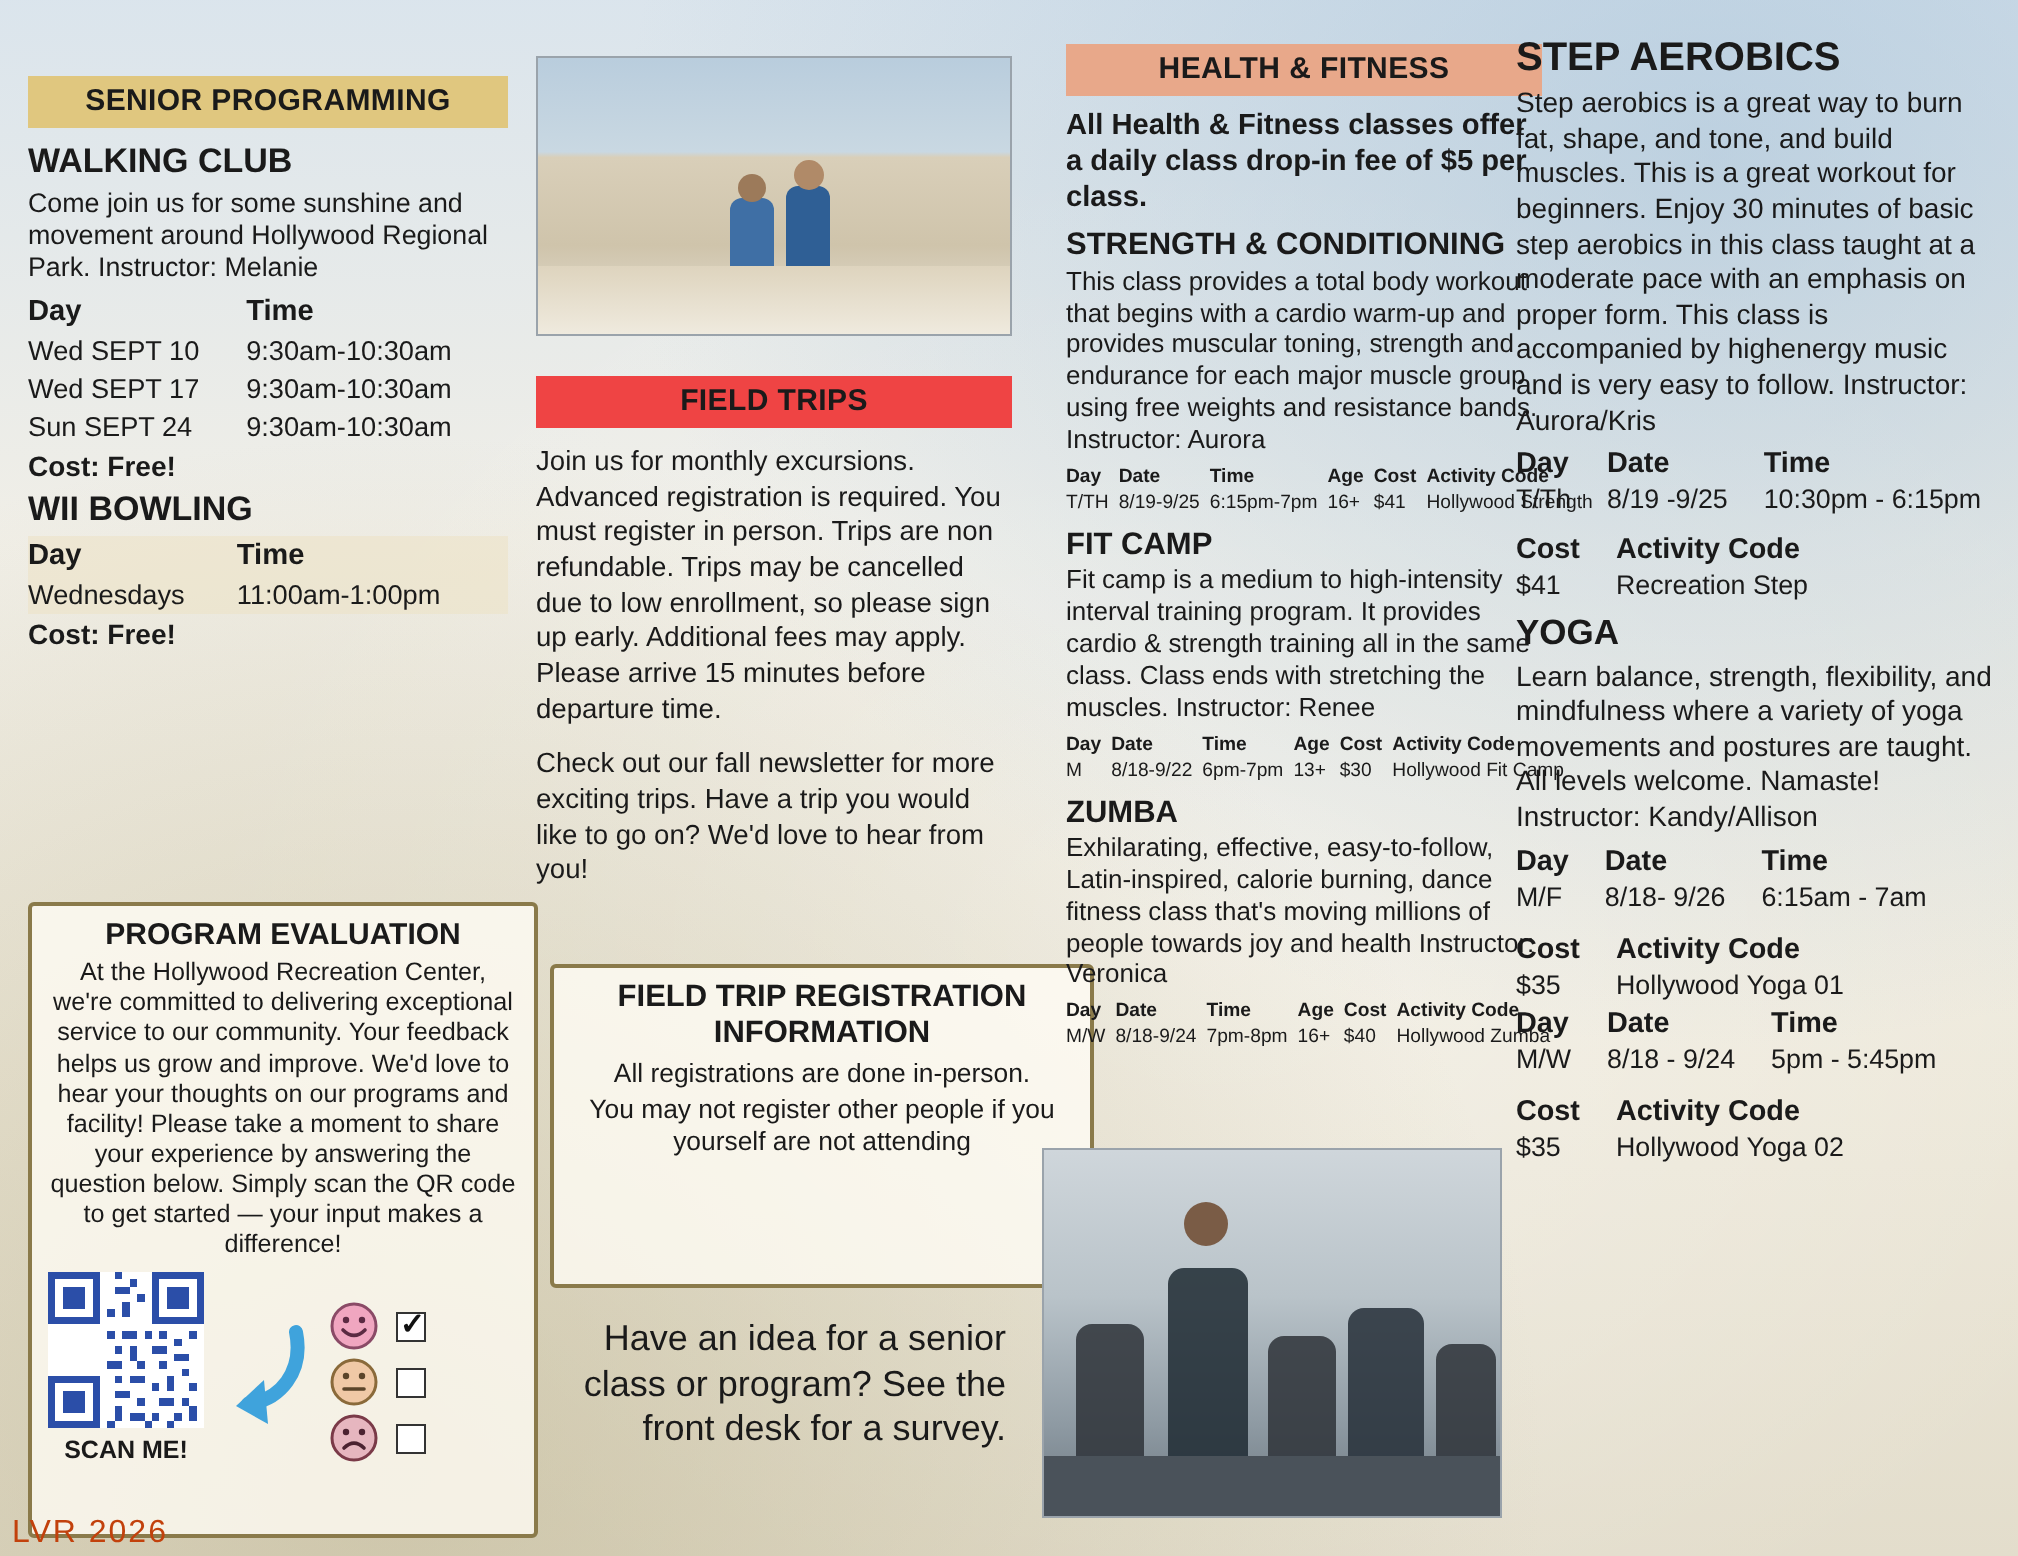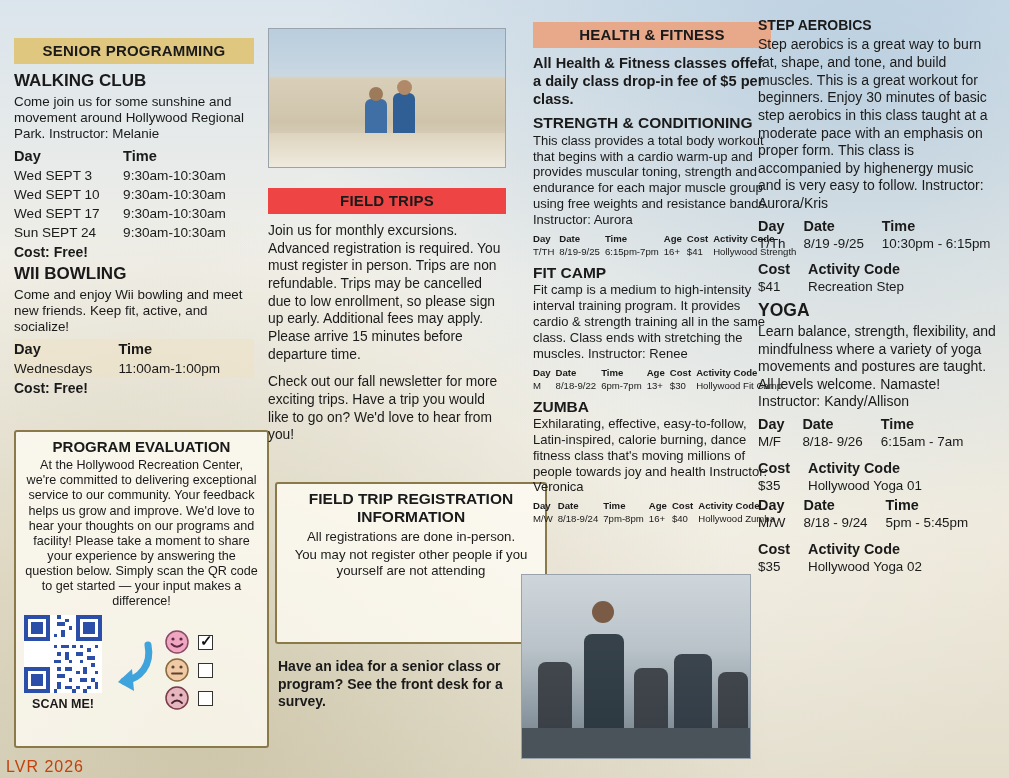--- a/index.html
+++ b/index.html
@@ -151,60 +151,55 @@
 
     <table class="sched-lg">
       <thead>
         <tr>
           <th>Day</th>
           <th>Time</th>
         </tr>
       </thead>
       <tbody>
         <tr>
-          <td>Wed SEPT  3</td>
-          <td>9:30am-10:30am</td>
-        </tr>
-        <tr>
           <td>Wed SEPT  10</td>
           <td>9:30am-10:30am</td>
         </tr>
         <tr>
           <td>Wed SEPT  17</td>
           <td>9:30am-10:30am</td>
         </tr>
         <tr>
           <td>Sun SEPT  24</td>
           <td>9:30am-10:30am</td>
         </tr>
       </tbody>
     </table>
     <div class="cost">Cost: Free!</div>
 
     <div class="hdr-lg" style="margin-top:5px;">WII BOWLING</div>
-    <p class="body">Come and enjoy Wii bowling and meet new friends.  Keep fit, active, and socialize!</p>
 
     <table class="sched-lg sched-shade">
       <thead>
         <tr>
           <th>Day</th>
           <th>Time</th>
         </tr>
       </thead>
       <tbody>
         <tr>
           <td>Wednesdays</td>
           <td>11:00am-1:00pm</td>
         </tr>
       </tbody>
     </table>
     <div class="cost">Cost: Free!</div>
   </div>
 
-  <div class="col boxed" style="left:14px; top:430px; width:255px; height:318px;">
+  <div class="col boxed" style="left:14px; top:451px; width:255px; height:318px;">
     <div class="box-title">PROGRAM EVALUATION</div>
     <p style="font-size:12.6px;">At the Hollywood Recreation Center, we're committed to delivering exceptional service to our community. Your feedback helps us grow and improve. We'd love to hear your thoughts on our programs and facility! Please take a moment to share your experience by answering the question below. Simply scan the QR code to get started — your input makes a difference!</p>
 
     <div class="qr-row">
       <div style="display:flex; flex-direction:column; align-items:center;">
         <div class="qr">
           <svg width="78" height="78" viewBox="0 0 21 21" shape-rendering="crispEdges">
             <rect width="21" height="21" fill="#ffffff"></rect>
             <g fill="#2b4ea8">
               <rect x="0" y="0" width="7" height="7"></rect>
@@ -313,21 +308,21 @@
     <p class="body" style="margin-top:10px; font-size:13.8px; line-height:1.28;">Check out our fall newsletter for more exciting trips. Have a trip you would like to go on? We'd love to hear from you!</p>
   </div>
 
   <div class="col boxed" style="left:275px; top:482px; width:272px; height:162px;">
     <div class="box-title" style="font-size:15.5px;">FIELD TRIP REGISTRATION INFORMATION</div>
     <p>All registrations are done in-person.</p>
     <p>You may not register other people if you yourself are not attending</p>
   </div>
 
   <div class="col" style="left:278px; top:658px; width:225px;">
-    <p class="body" style="text-align:left; font-weight:bold; font-size:14px; line-height:1.25;">Have an idea for a senior class or program? See the front desk for a survey.</p>
+    <p class="body" style="text-align:right; font-weight:normal; font-size:18px; line-height:1.25;">Have an idea for a senior class or program? See the front desk for a survey.</p>
   </div>
 
   <div class="col" style="left:533px; top:22px; width:238px;">
     <h2 class="section-bar bar-peach">HEALTH &amp; FITNESS</h2>
 
     <p class="body" style="font-weight:bold; font-size:14.6px; margin-top:7px; line-height:1.22;">All Health &amp; Fitness classes offer a daily class drop-in fee of $5 per class.</p>
 
     <div class="hdr">STRENGTH &amp; CONDITIONING</div>
     <p class="body-sm">This class provides a total body workout that begins with a cardio warm-up and provides muscular toning, strength and endurance for each major muscle group using free weights and resistance bands. Instructor: Aurora</p>
     <table class="sched-sm">
@@ -408,21 +403,21 @@
     <div class="person" style="left:16px; width:34px; height:92px;"></div>
     <div class="person" style="left:62px; width:40px; height:120px; background:#1f2a33;"></div>
     <div class="person" style="left:112px; width:34px; height:86px;"></div>
     <div class="person" style="left:152px; width:38px; height:100px; background:#262f38;"></div>
     <div class="person" style="left:196px; width:30px; height:82px;"></div>
     <div style="position:absolute; left:70px; top:26px; width:22px; height:22px; border-radius:50%; background:#7a5c46;"></div>
     <div style="position:absolute; left:0; right:0; bottom:0; height:30px; background:#4a525a;"></div>
   </div>
 
   <div class="col" style="left:758px; top:18px; width:240px;">
-    <div class="hdr-lg" style="font-size:14px;">STEP AEROBICS</div>
+    <div class="hdr-lg" style="font-size:20px;">STEP AEROBICS</div>
     <p class="body" style="font-size:14px; line-height:1.26;">Step aerobics is a great way to burn fat, shape, and tone, and build muscles. This is a great workout for beginners. Enjoy 30 minutes of basic step aerobics in this class taught at a moderate pace with an emphasis on proper form. This class is accompanied by highenergy music and is very easy to follow. Instructor: Aurora/Kris</p>
 
     <table class="sched-md">
       <thead>
           <tr>
         <th>Day</th>
         <th>Date</th>
         <th>Time</th>
       </tr>
         </thead>

